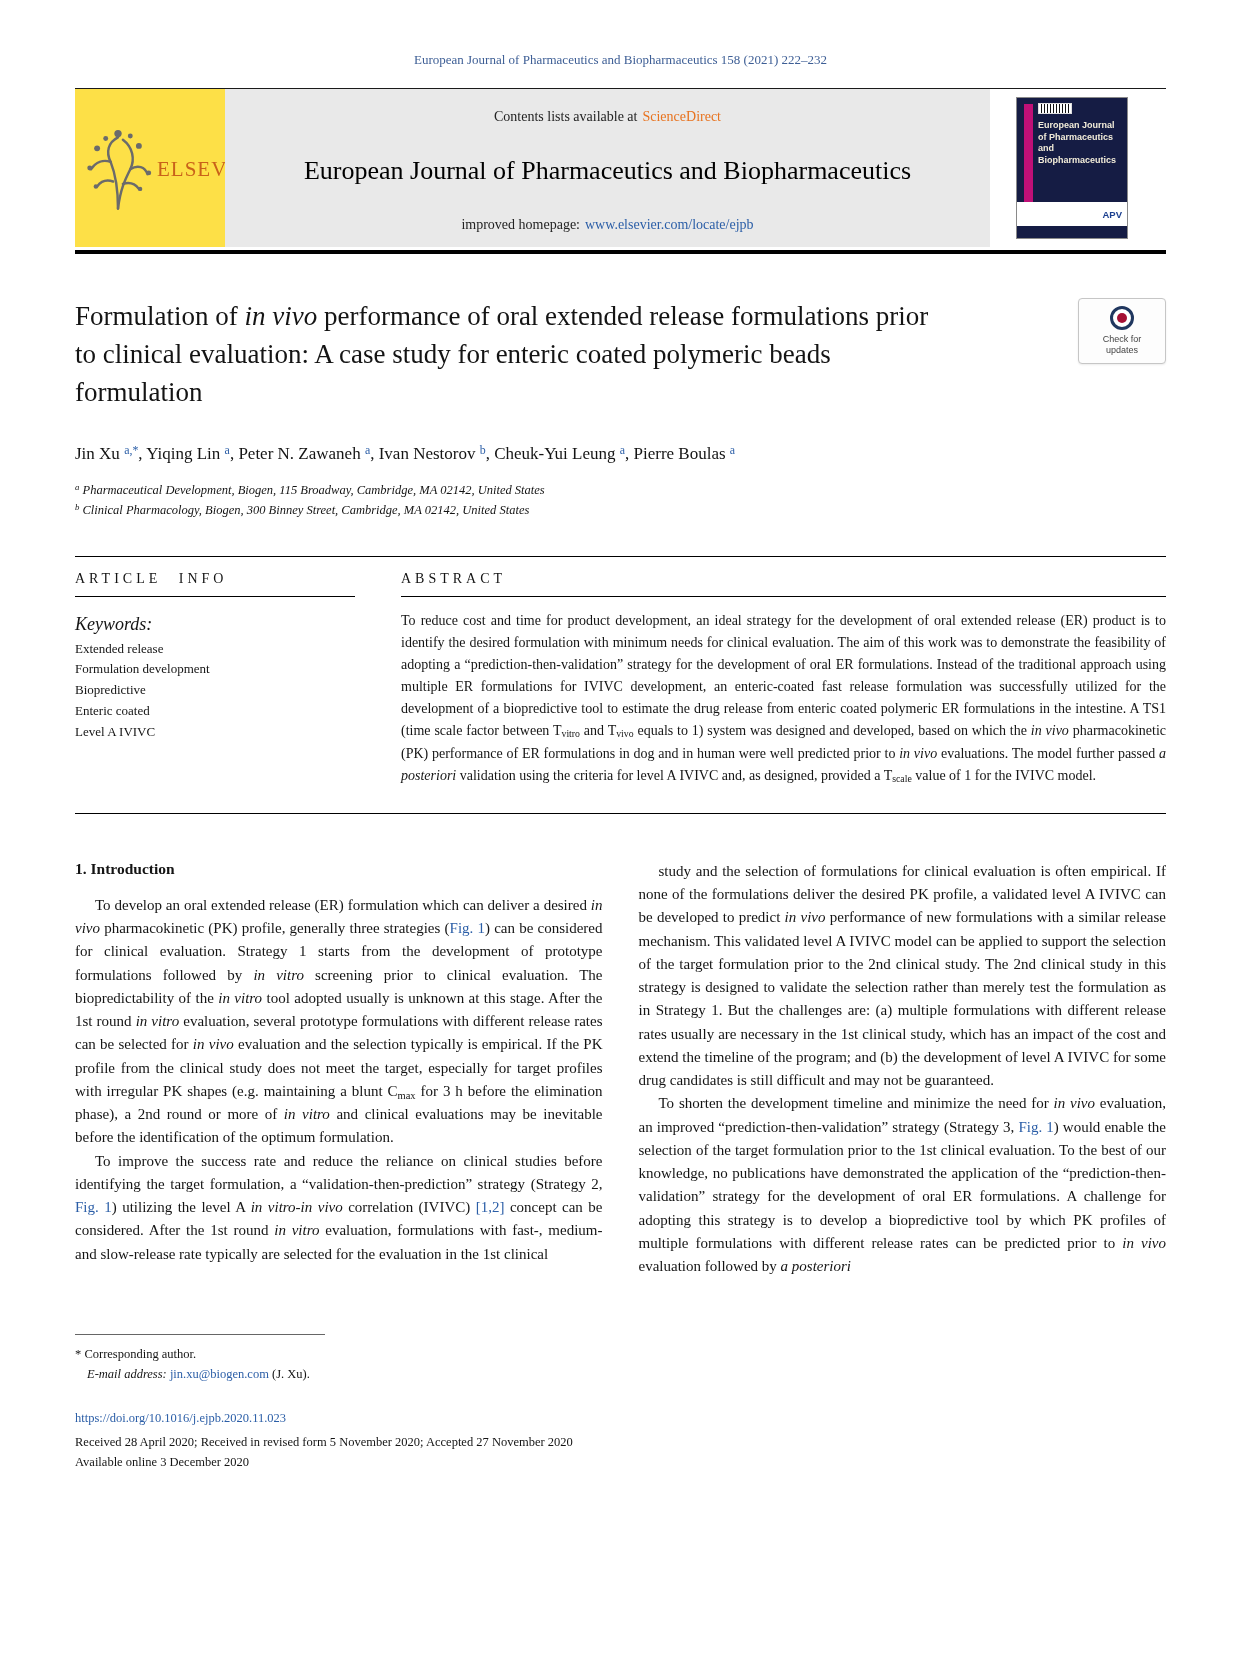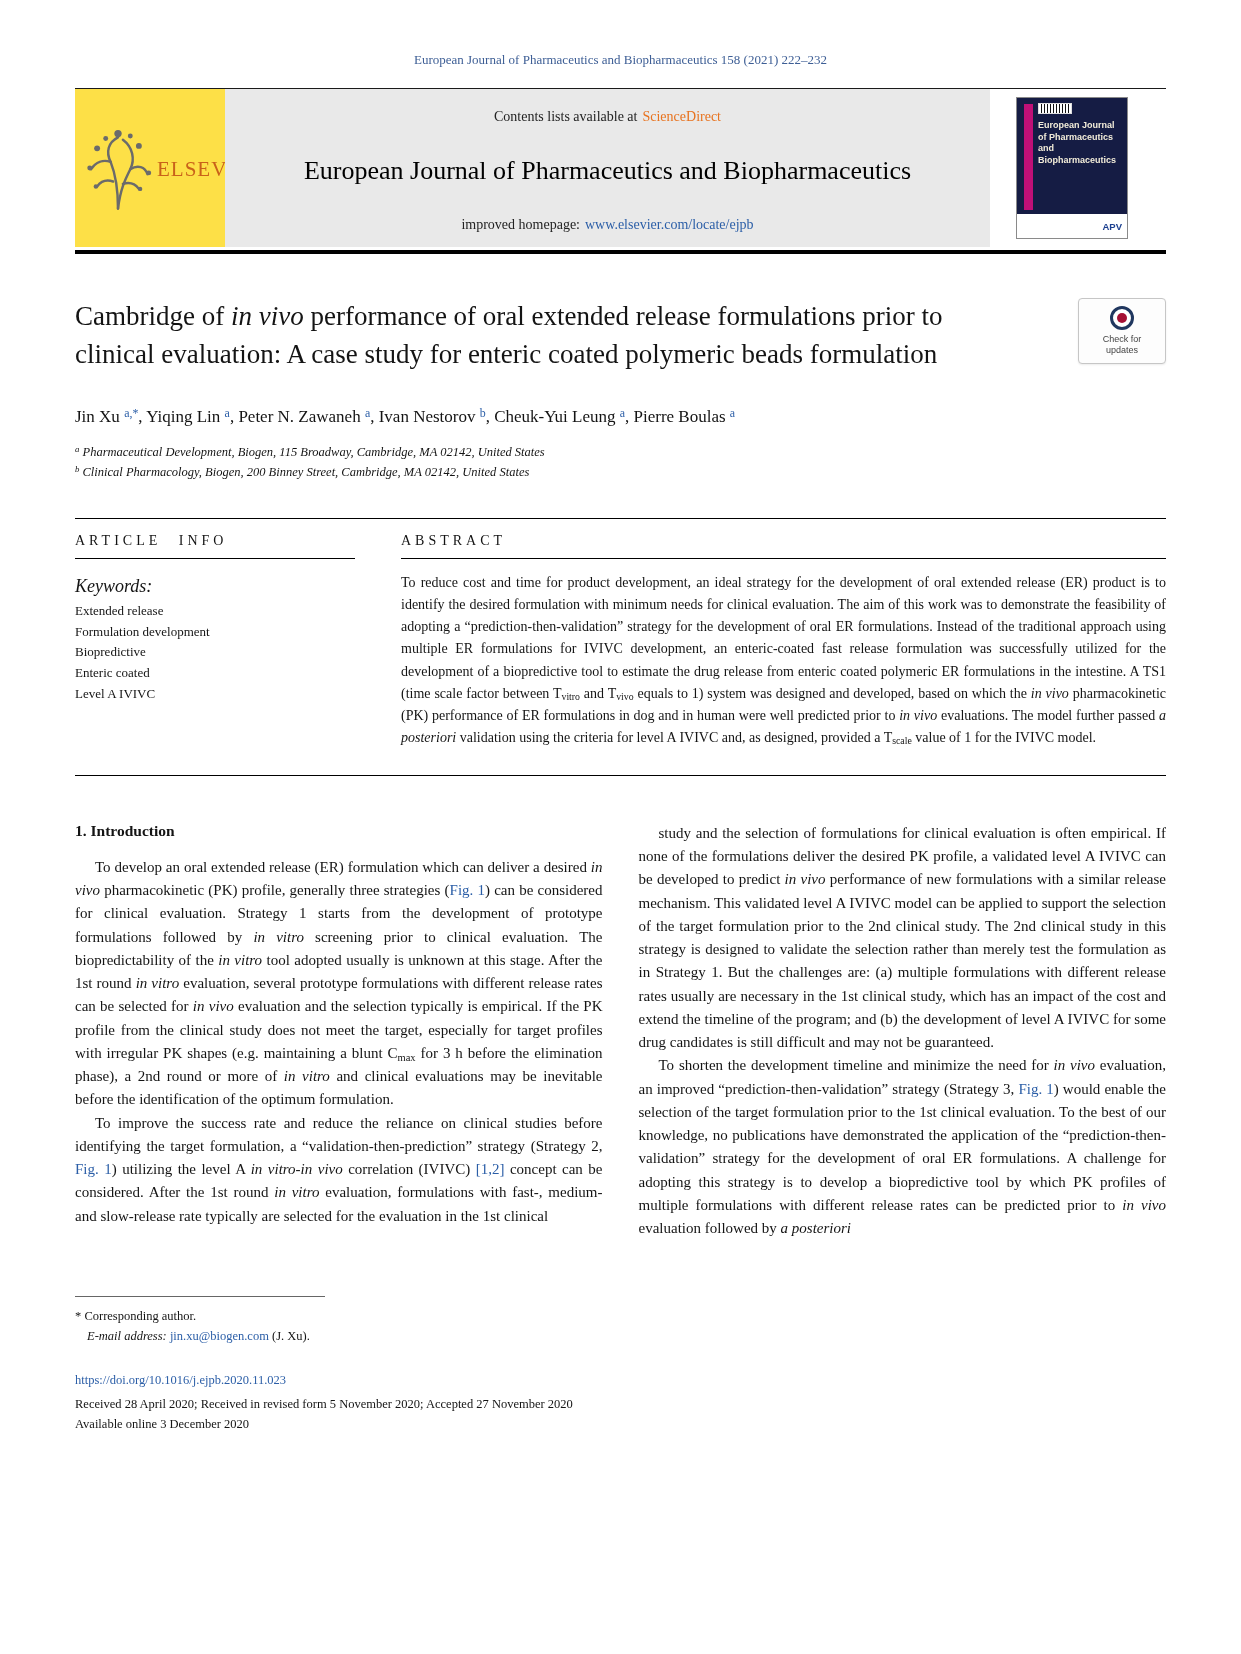--- a/index.html
+++ b/index.html
@@ -24,21 +24,21 @@
   .contents-line{font-size:14px;color:#222;}
   .sciencedirect{color:var(--sd);text-decoration:none;margin-left:5px;cursor:pointer;}
   .journal-title{font-size:26px;color:#000;line-height:1.2;padding:6px 0;}
   .homepage-line{font-size:14px;color:#222;}
   .homepage-url{color:var(--link);text-decoration:none;margin-left:5px;cursor:pointer;}
   .cover-wrap{width:176px;display:flex;align-items:center;justify-content:flex-start;padding-left:26px;}
   .cover-inner{position:relative;width:112px;height:142px;background:#151c44;border:1px solid #8a8a8a;overflow:hidden;}
   .cover-stripe{position:absolute;left:7px;top:6px;bottom:28px;width:9px;background:#bf1077;}
   .cover-barcode{position:absolute;top:5px;left:21px;width:34px;height:11px;background:repeating-linear-gradient(90deg,#fff 0 2px,#111 2px 3px);border:1px solid #ddd;}
   .cover-title{position:absolute;top:22px;left:21px;right:4px;color:#f2ecd9;font-family:"Liberation Sans", sans-serif;font-size:9px;font-weight:bold;line-height:1.3;}
-  .cover-footer{position:absolute;left:0;right:0;bottom:0;height:24px;background:#fff;display:flex;align-items:center;justify-content:flex-end;padding-right:5px;font-family:"Liberation Sans", sans-serif;font-size:9.5px;font-weight:bold;color:#1b3f8f;}
+  .cover-footer{position:absolute;left:0;right:0;bottom:12px;height:24px;background:#fff;display:flex;align-items:center;justify-content:flex-end;padding-right:5px;font-family:"Liberation Sans", sans-serif;font-size:9.5px;font-weight:bold;color:#1b3f8f;}
   .black-bar{height:4px;background:#000;margin-top:3px;}
 
   
   .title-row{display:flex;justify-content:space-between;align-items:flex-start;gap:34px;margin-top:44px;}
   .article-title{font-size:27px;line-height:1.4;max-width:880px;}
   .updates-badge{flex-shrink:0;width:88px;border:1px solid #c6c6c6;border-radius:4px;background:#fdfdfd;padding:7px 4px 6px;text-align:center;cursor:pointer;box-shadow:0 1px 2px rgba(0,0,0,.08);}
   .badge-icon{width:24px;height:24px;border-radius:50%;border:3px solid #20375f;margin:0 auto 4px;position:relative;background:#fff;}
   .badge-icon::after{content:"";position:absolute;inset:4px;border-radius:50%;background:#a41034;}
   .badge-text{font-family:"Liberation Sans", sans-serif;font-size:9px;line-height:1.25;color:#444;}
 
@@ -129,35 +129,35 @@
         <div class="cover-title">European Journal of Pharmaceutics and Biopharmaceutics</div>
         <div class="cover-footer">
           <span>APV</span>
         </div>
       </div>
     </div>
   </div>
   <div class="black-bar"></div>
 
   <div class="title-row">
-    <h1 class="article-title" style="margin:0;font-weight:normal;"><span>Cambridge of </span><span class="rt-i">in vivo</span><span> performance of oral extended release formulations prior to clinical evaluation: A case study for enteric coated polymeric beads formulation</span></h1>
+    <h1 class="article-title" style="margin:0;font-weight:normal;"><span>Formulation of </span><span class="rt-i">in vivo</span><span> performance of oral extended release formulations prior to clinical evaluation: A case study for enteric coated polymeric beads formulation</span></h1>
     <div class="updates-badge">
       <div class="badge-icon"></div>
       <div class="badge-text">
         <div>Check for</div>
         <div>updates</div>
       </div>
     </div>
   </div>
 
   <div class="authors"><span>Jin Xu </span><span class="rt-sup rt-link">a,*</span><span>, Yiqing Lin </span><span class="rt-sup rt-link">a</span><span>, Peter N. Zawaneh </span><span class="rt-sup rt-link">a</span><span>, Ivan Nestorov </span><span class="rt-sup rt-link">b</span><span>, Cheuk-Yui Leung </span><span class="rt-sup rt-link">a</span><span>, Pierre Boulas </span><span class="rt-sup rt-link">a</span></div>
 
   <div class="affiliations">
     <div><span class="rt-sup">a</span><span> Pharmaceutical Development, Biogen, 115 Broadway, Cambridge, MA 02142, United States</span></div>
-    <div><span class="rt-sup">b</span><span> Clinical Pharmacology, Biogen, 200 Binney Street, Cambridge, MA 02142, United States</span></div>
+    <div><span class="rt-sup">b</span><span> Clinical Pharmacology, Biogen, 300 Binney Street, Cambridge, MA 02142, United States</span></div>
   </div>
 
   <div class="info-section">
     <div class="left-info">
       <div class="block-heading">ARTICLE INFO</div>
       <div class="kw-label">Keywords:</div>
       <div class="kw-item">Extended release</div>
       <div class="kw-item">Formulation development</div>
       <div class="kw-item">Biopredictive</div>
       <div class="kw-item">Enteric coated</div>

